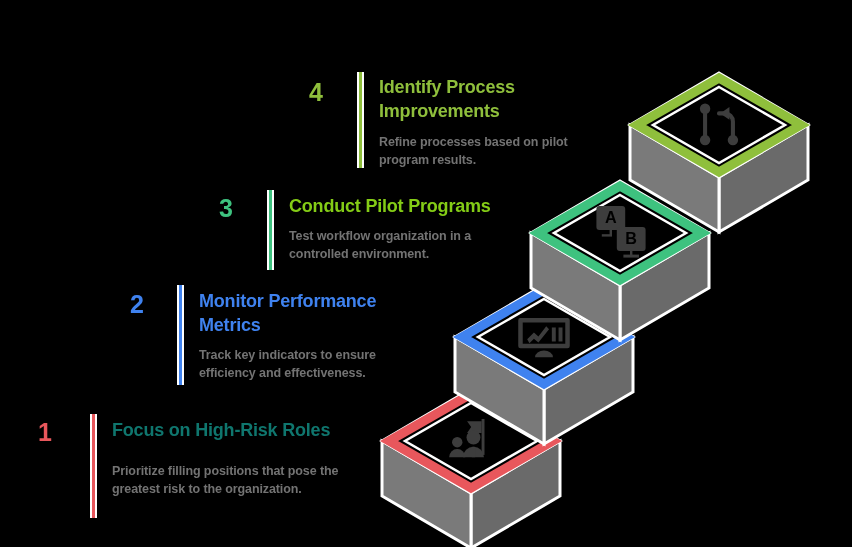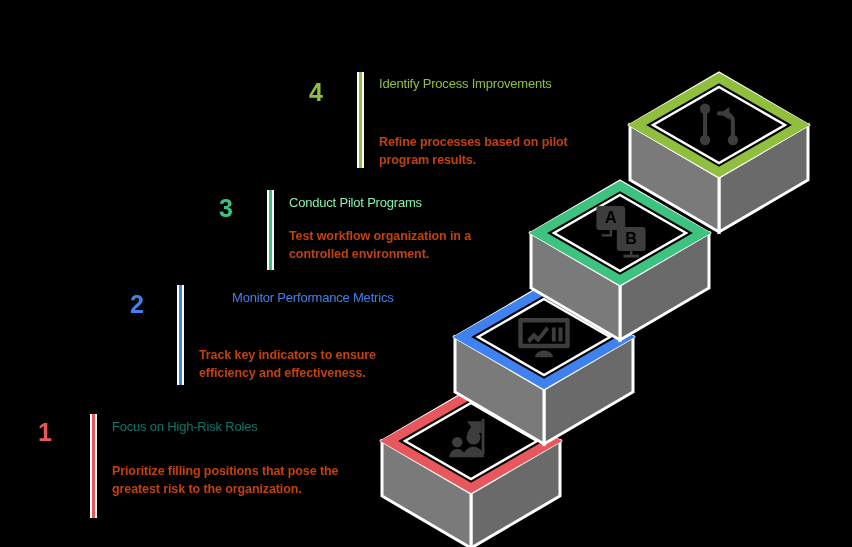--- a/index.html
+++ b/index.html
@@ -42,31 +42,31 @@
   }
   .rule {
     position: absolute;
     width: 3px;
     border-left: 2px solid #ffffff;
     border-right: 2px solid #ffffff;
     box-sizing: content-box;
   }
   .step-title {
     position: absolute;
-    font-size: 13px;
-    font-weight: normal;
+    font-size: 18px;
+    font-weight: bold;
     line-height: 1.35;
     letter-spacing: -0.2px;
   }
   .step-desc {
     position: absolute;
     font-size: 12.5px;
     font-weight: bold;
     line-height: 1.45;
-    color: #c2410c;
+    color: #737373;
     letter-spacing: -0.1px;
   }
 </style>
 </head>
 <body>
 
 <div id="stage">
 
   <svg id="stair-svg" viewBox="0 0 852 547" xmlns="http://www.w3.org/2000/svg">
     <defs>
@@ -162,28 +162,28 @@
   <div class="step-text">
     <div class="step-num" style="left:38px; top:420px; color:#e8575c;">1</div>
     <div class="rule" style="left:90px; top:414px; height:104px; background:#e8575c;"></div>
     <div class="step-title" style="left:112px; top:418px; width:270px; color:#0f766e;">Focus on High-Risk Roles</div>
     <div class="step-desc" style="left:112px; top:462px; width:232px;">Prioritize filling positions that pose the greatest risk to the organization.</div>
   </div>
 
   <div class="step-text">
     <div class="step-num" style="left:130px; top:292px; color:#3f82ef;">2</div>
     <div class="rule" style="left:177px; top:285px; height:100px; background:#3f82ef;"></div>
-    <div class="step-title" style="left:199px; top:289px; width:210px; color:#3f82ef;margin-left:33px;">Monitor Performance Metrics</div>
+    <div class="step-title" style="left:199px; top:289px; width:210px; color:#3f82ef;">Monitor Performance Metrics</div>
     <div class="step-desc" style="left:199px; top:346px; width:212px;">Track key indicators to ensure efficiency and effectiveness.</div>
   </div>
 
   <div class="step-text">
     <div class="step-num" style="left:219px; top:196px; color:#3ec27f;">3</div>
     <div class="rule" style="left:267px; top:190px; height:80px; background:#3ec27f;"></div>
-    <div class="step-title" style="left:289px; top:194px; width:250px; color:#86efac;">Conduct Pilot Programs</div>
+    <div class="step-title" style="left:289px; top:194px; width:250px; color:#84cc16;">Conduct Pilot Programs</div>
     <div class="step-desc" style="left:289px; top:227px; width:212px;">Test workflow organization in a controlled environment.</div>
   </div>
 
   <div class="step-text">
     <div class="step-num" style="left:309px; top:80px; color:#8fbf3c;">4</div>
     <div class="rule" style="left:357px; top:72px; height:96px; background:#8fbf3c;"></div>
     <div class="step-title" style="left:379px; top:75px; width:200px; color:#8fbf3c;">Identify Process Improvements</div>
     <div class="step-desc" style="left:379px; top:133px; width:222px;">Refine processes based on pilot program results.</div>
   </div>
 

